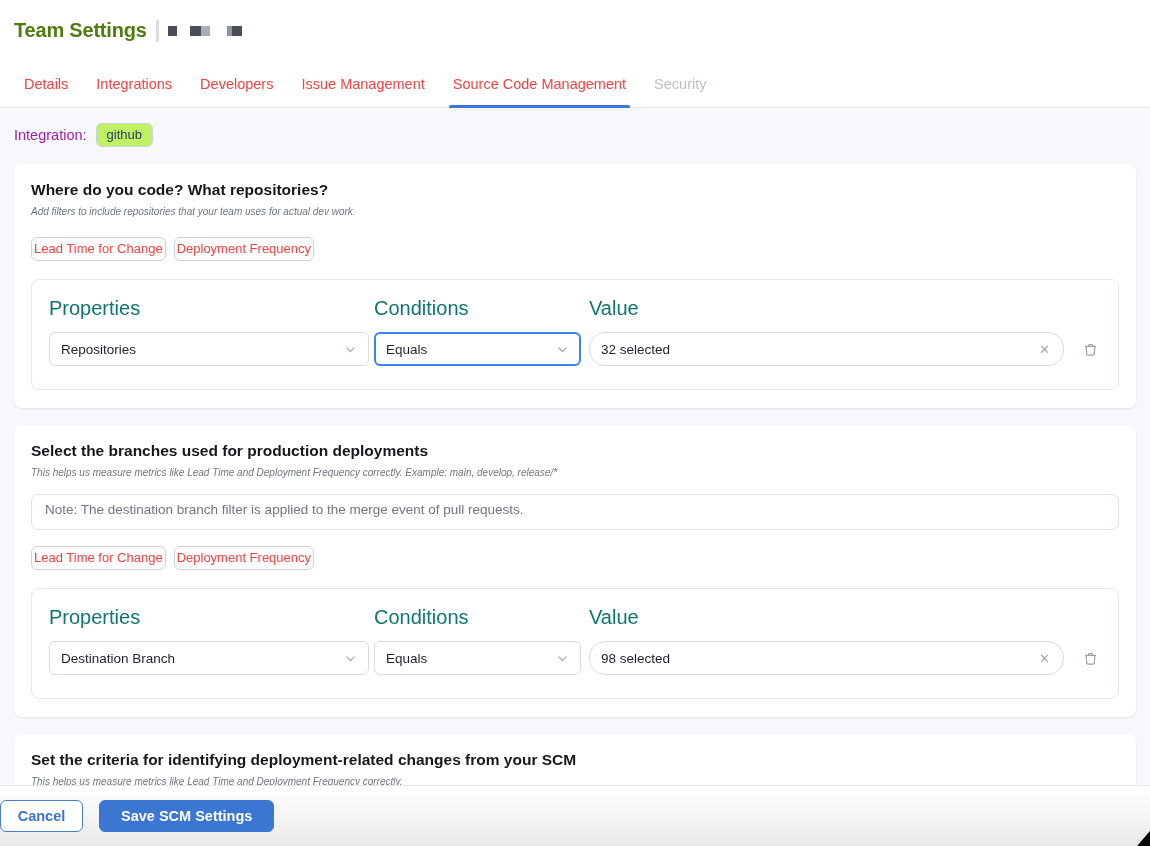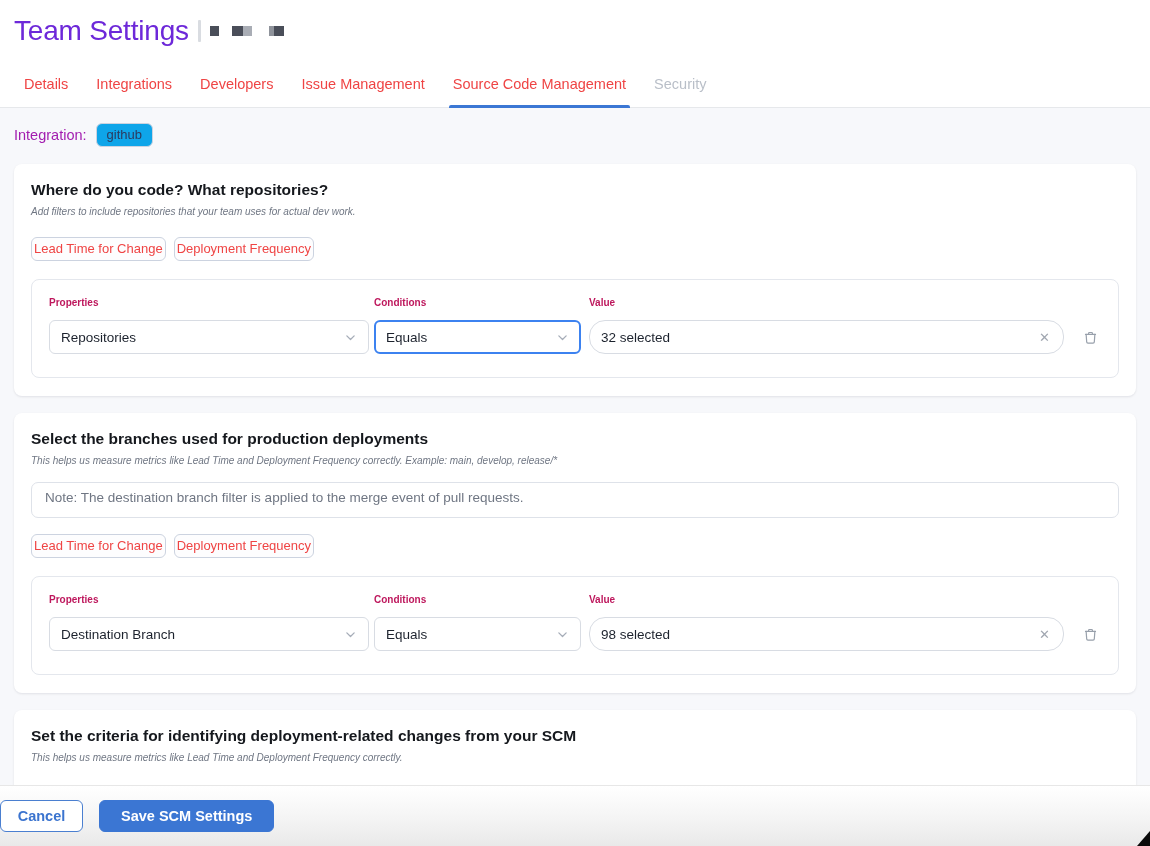--- a/index.html
+++ b/index.html
@@ -1,57 +1,57 @@
 <!DOCTYPE html>
 <html><head>
 <meta charset="utf-8">
 <style>
   * { margin:0; padding:0; box-sizing:border-box; }
   html,body { width:1150px; height:846px; }
   body { font-family:"Liberation Sans", sans-serif; background:#f7f8fb; position:relative; overflow:hidden; }
 
   
   .header { height:61px; background:#fff; display:flex; align-items:center; padding-left:14px; }
-  .page-title { font-size:28px; font-weight:400; color:#6d28d9; letter-spacing:-0.2px; }
+  .page-title { font-size:20px; font-weight:700; color:#4d7c0f; letter-spacing:-0.2px; }
   .title-sep { width:3px; height:22px; background:#d9dce1; margin-left:9px; border-radius:1px; }
   .redacts { display:flex; align-items:center; margin-left:9px; gap:0; }
   .rb { height:10px; display:inline-block; }
   .rb1 { width:9px; background:#4a4e59; margin-right:13px; }
   .rb2a { width:11px; background:#4a4e59; }
   .rb2b { width:9px; background:#a9adb5; margin-right:17px; }
   .rb3a { width:5px; background:#8f939b; }
   .rb3b { width:10px; background:#4a4e59; }
 
   
   .tabbar { height:47px; background:#fff; border-bottom:1px solid #e6e8eb; display:flex; align-items:stretch; padding-left:22px; column-gap:24px; }
   .tab { display:flex; align-items:center; font-size:14.5px; font-weight:500; color:#ef4444; position:relative; cursor:pointer; padding:0 2px; white-space:nowrap; }
   .tab.active::after { content:""; position:absolute; left:-2px; right:-2px; bottom:-1px; height:3px; background:#3b77d4; border-radius:2px 2px 0 0; }
   .tab.disabled { color:#b9bfc8; cursor:default; }
 
   
   .integration-row { padding:15px 14px 17px 14px; display:flex; align-items:center; }
   .integration-label { font-size:14.5px; color:#a21caf; margin-right:9px; }
-  .integration-badge { font-size:13px; color:#2c3a5e; background:#0ea5e9; border:1px solid #ccd3e0; border-radius:6px; padding:3px 10px 4px; }
+  .integration-badge { font-size:13px; color:#2c3a5e; background:#bef264; border:1px solid #ccd3e0; border-radius:6px; padding:3px 10px 4px; }
 
   
   .card { background:#fff; border-radius:8px; margin:0 14px; padding:17px 17px 18px 17px; box-shadow:0 1px 3px rgba(16,24,40,.06), 0 1px 2px rgba(16,24,40,.04); }
   .card + .card { margin-top:17px; }
   .card-title { font-size:15.5px; font-weight:700; color:#15181d; }
   .card-desc { font-size:10px; color:#6f7683; margin-top:7px;font-style:italic; }
   .badges { display:flex; gap:8px; margin-top:20px; }
   .badge { font-size:13px; color:#ef4444; background:#fdfdfe; border:1px solid #ccd3e0; border-radius:6px; padding:3px 2px 4px; }
   .note-box { margin-top:16px; border:1px solid #dee2e9; border-radius:7px; padding:7px 13px 12px; font-size:13.5px; color:#6f7683; background:#fff; }
 
   
   .filter-box { margin-top:18px; border:1px solid #e4e7ed; border-radius:8px; padding:17px 17px 23px 17px; display:flex; align-items:flex-start; }
   .fcol { display:flex; flex-direction:column; }
   .fcol-props { width:320px; margin-right:5px; }
   .fcol-cond { width:207px; margin-right:8px; }
   .fcol-value { flex:1; }
-  .flabel { font-size:10px; font-weight:700; color:#be185d; margin-bottom:12px; }
+  .flabel { font-size:20px; font-weight:400; color:#0f766e; margin-bottom:12px; }
   .select { height:34px; border:1px solid #d8dce3; border-radius:6px; background:#fff; display:flex; align-items:center; padding:0 11px; font-size:13.5px; color:#1c222d; cursor:pointer; }
   .select .stext { flex:1; }
   .select.focused { border:2px solid #3c82f0; padding:0 10px; }
   .chev { display:flex; align-items:center; }
   .value-field { height:34px; border:1px solid #d8dce3; border-radius:16px; background:#fff; display:flex; align-items:center; padding:0 11px; font-size:13.5px; color:#1c222d; cursor:pointer; }
   .value-field .stext { flex:1; }
   .clear-x { color:#a0a6b0; font-size:13px; cursor:pointer; padding:0 2px; }
   .fcol-trash { width:37px; display:flex; align-items:center; justify-content:flex-end; align-self:flex-end; height:34px; margin-bottom:0; }
   .trash-btn { cursor:pointer; display:flex; align-items:center; justify-content:center; width:22px; height:22px; }
 

